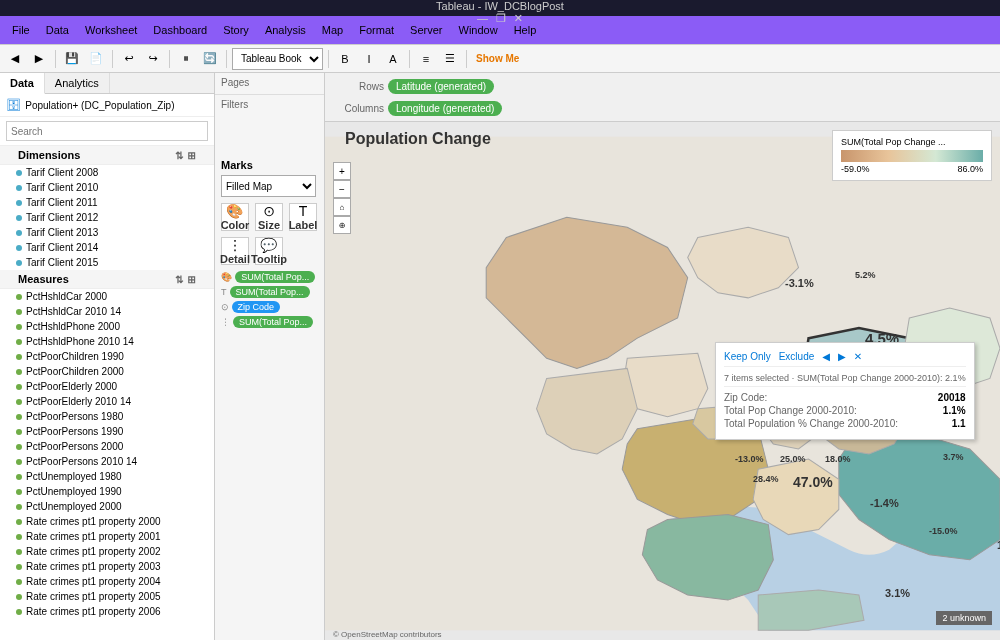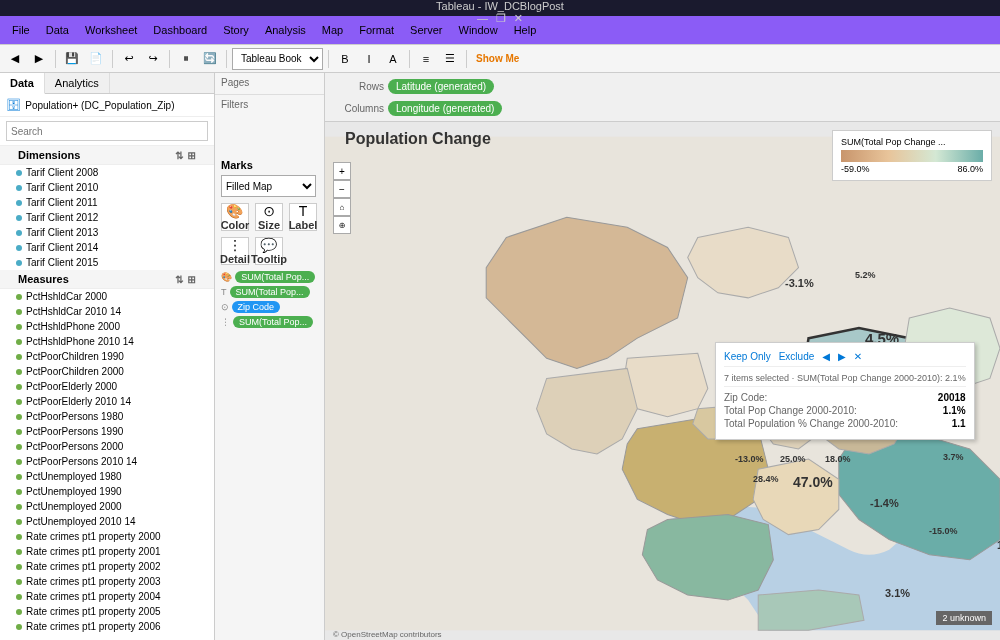--- a/index.html
+++ b/index.html
@@ -289,24 +289,20 @@
             <span class="field-dot meas-dot"></span>
             <span>PctUnemployed 1980</span>
           </div>
           <div class="field-item">
             <span class="field-dot meas-dot"></span>
             <span>PctUnemployed 1990</span>
           </div>
           <div class="field-item">
             <span class="field-dot meas-dot"></span>
             <span>PctUnemployed 2000</span>
-          </div>
-          <div class="field-item">
-            <span class="field-dot meas-dot"></span>
-            <span>PctUnemployed 2010 14</span>
           </div>
           <div class="field-item">
             <span class="field-dot meas-dot"></span>
             <span>Rate crimes pt1 property 2000</span>
           </div>
           <div class="field-item">
             <span class="field-dot meas-dot"></span>
             <span>Rate crimes pt1 property 2001</span>
           </div>
           <div class="field-item">

